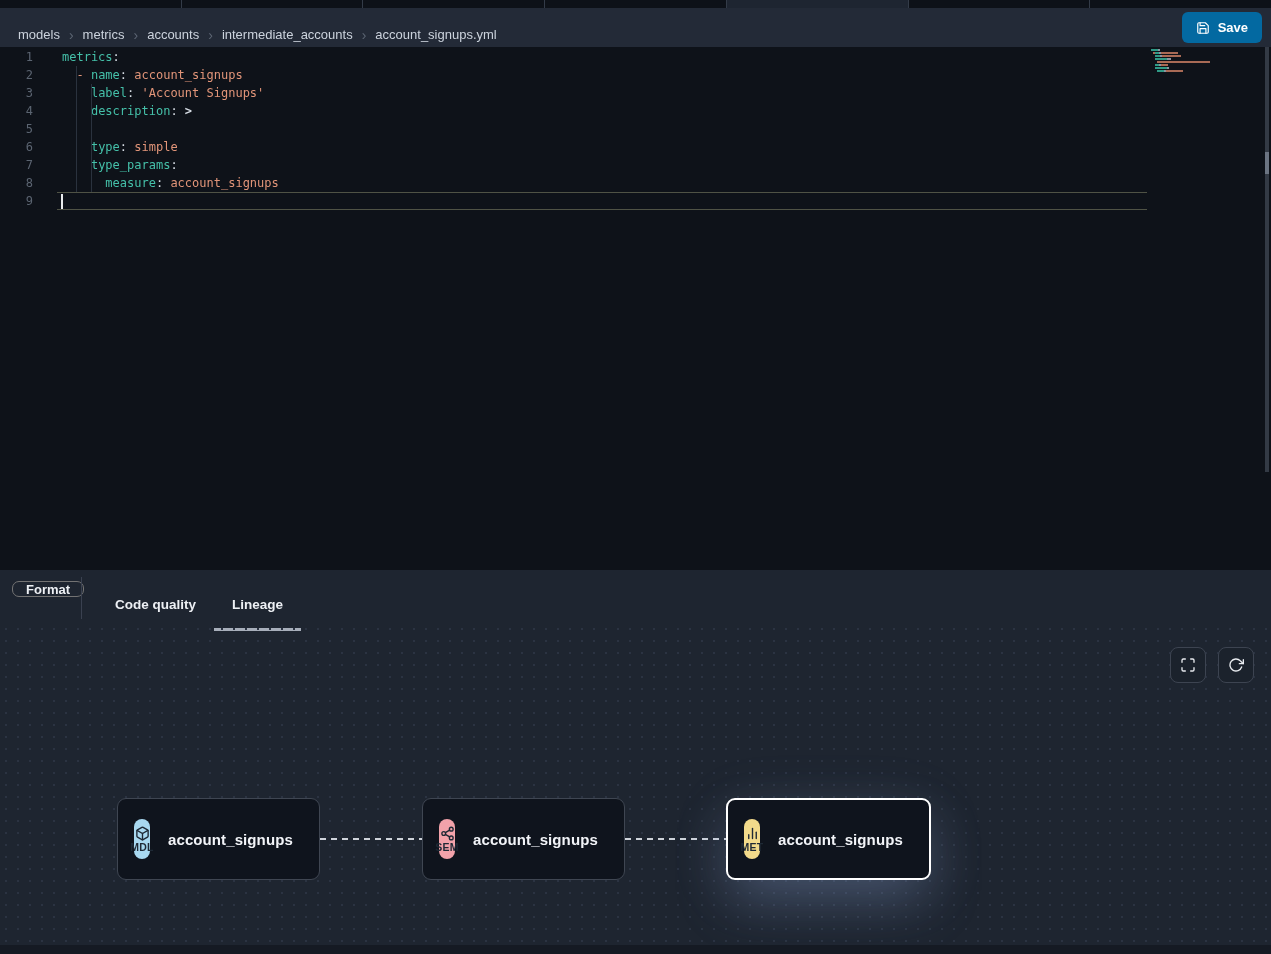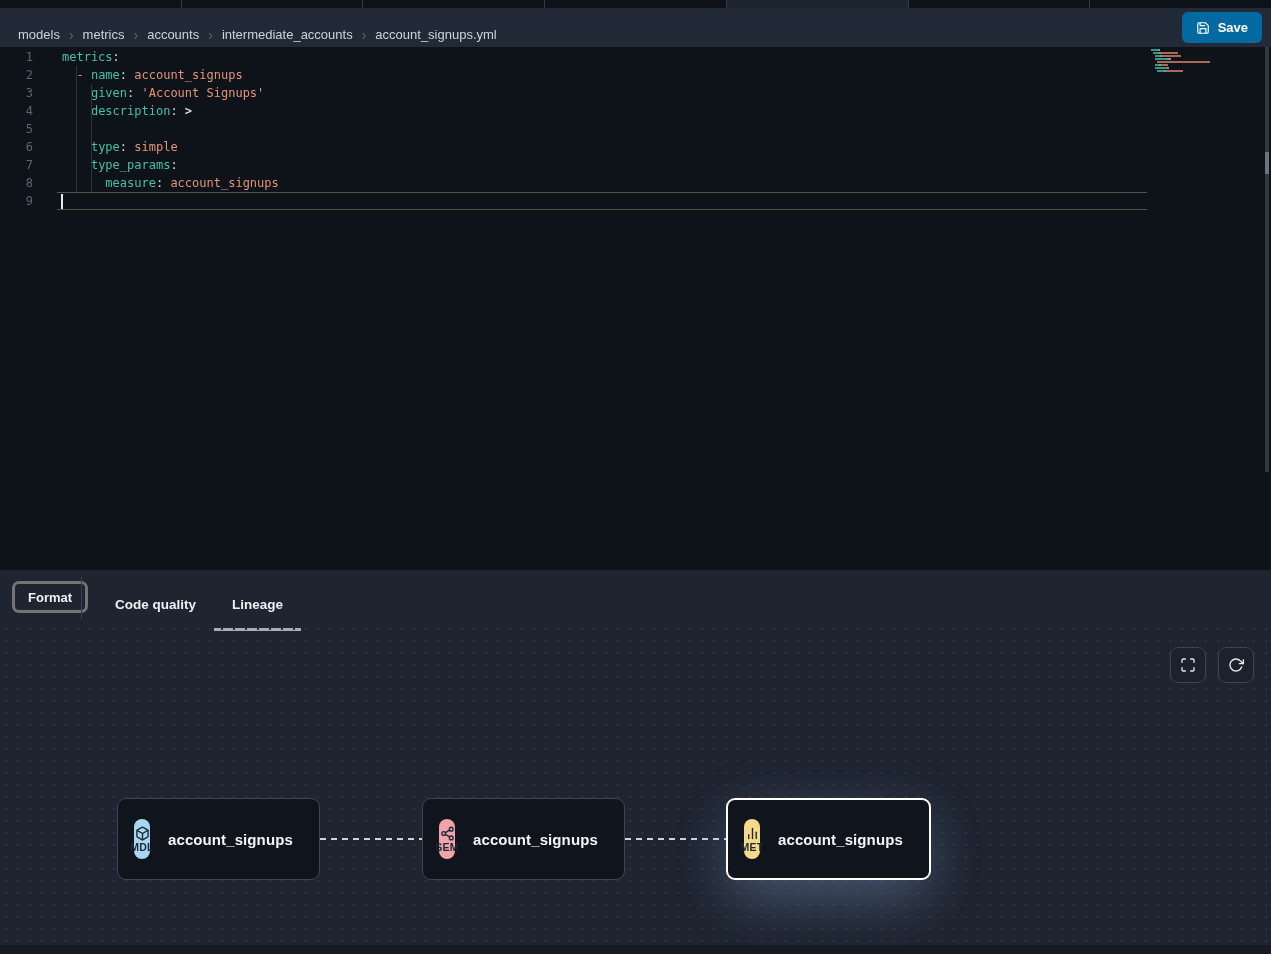--- a/index.html
+++ b/index.html
@@ -44,22 +44,22 @@
   .mmseg { height:2px; display:inline-block; }
   .mm-key { background:#2f9a86; } .mm-value { background:#a86a55; }
   .mm-punct { background:#8b94a0; } .mm-op { background:#8b94a0; }
   .mm-plain { background:transparent; }
   .vscroll { position:absolute; left:1265px; top:0; width:4px; height:425px; background:#333a45; }
   .vthumb { position:absolute; left:0; top:105px; width:4px; height:22px; background:#6b7482; }
 
   
   .panel { position:absolute; left:0; top:570px; width:100%; height:384px; background:#1e2530; }
   .panel-header { position:relative; height:53px; }
-  .format-btn { position:absolute; left:12px; top:11px; height:32px; padding:0 13px;
-                background:transparent; border:3px solid #737373; border-radius:7px;
+  .format-btn { position:absolute; left:12px; top:11px; height:16px; padding:0 13px;
+                background:transparent; border:1px solid #737373; border-radius:7px;
                 color:#eef1f5; font-size:13px; font-weight:600; font-family:inherit; cursor:pointer; }
   .hdr-divider { position:absolute; left:81px; top:7px; width:1px; height:42px; background:#3a4150; }
   .panel-tabs { position:absolute; left:97px; top:0; height:53px; display:flex; }
   .btab { position:relative; height:100%; display:flex; align-items:center; padding:0 18px;
           color:#edf0f4; font-size:13.5px; font-weight:600; cursor:pointer;margin-top:8px; }
   .btab.active::after { content:""; position:absolute; left:0; right:0; bottom:0; height:3px; background:#a7aeba; }
 
   
   .graph { position:absolute; left:0; top:53px; right:0; bottom:0;
            background-image:radial-gradient(#2b3342 1px, transparent 1.4px); background-size:12px 12px; }
@@ -138,21 +138,21 @@
         <div class="cl">
           <span class="ln">1</span>
           <span class="ct"><span class="tk-key">metrics</span><span class="tk-punct">:</span></span>
         </div>
         <div class="cl">
           <span class="ln">2</span>
           <span class="ct"><span class="tk-plain">  </span><span class="tk-value">- </span><span class="tk-key">name</span><span class="tk-punct">:</span><span class="tk-value"> account_signups</span></span>
         </div>
         <div class="cl">
           <span class="ln">3</span>
-          <span class="ct"><span class="tk-plain">    </span><span class="tk-key">given</span><span class="tk-punct">:</span><span class="tk-value"> 'Account Signups'</span></span>
+          <span class="ct"><span class="tk-plain">    </span><span class="tk-key">label</span><span class="tk-punct">:</span><span class="tk-value"> 'Account Signups'</span></span>
         </div>
         <div class="cl">
           <span class="ln">4</span>
           <span class="ct"><span class="tk-plain">    </span><span class="tk-key">description</span><span class="tk-punct">:</span><span class="tk-op"> &gt;</span></span>
         </div>
         <div class="cl">
           <span class="ln">5</span>
           <span class="ct"><span class="tk-plain">      </span></span>
         </div>
         <div class="cl">

